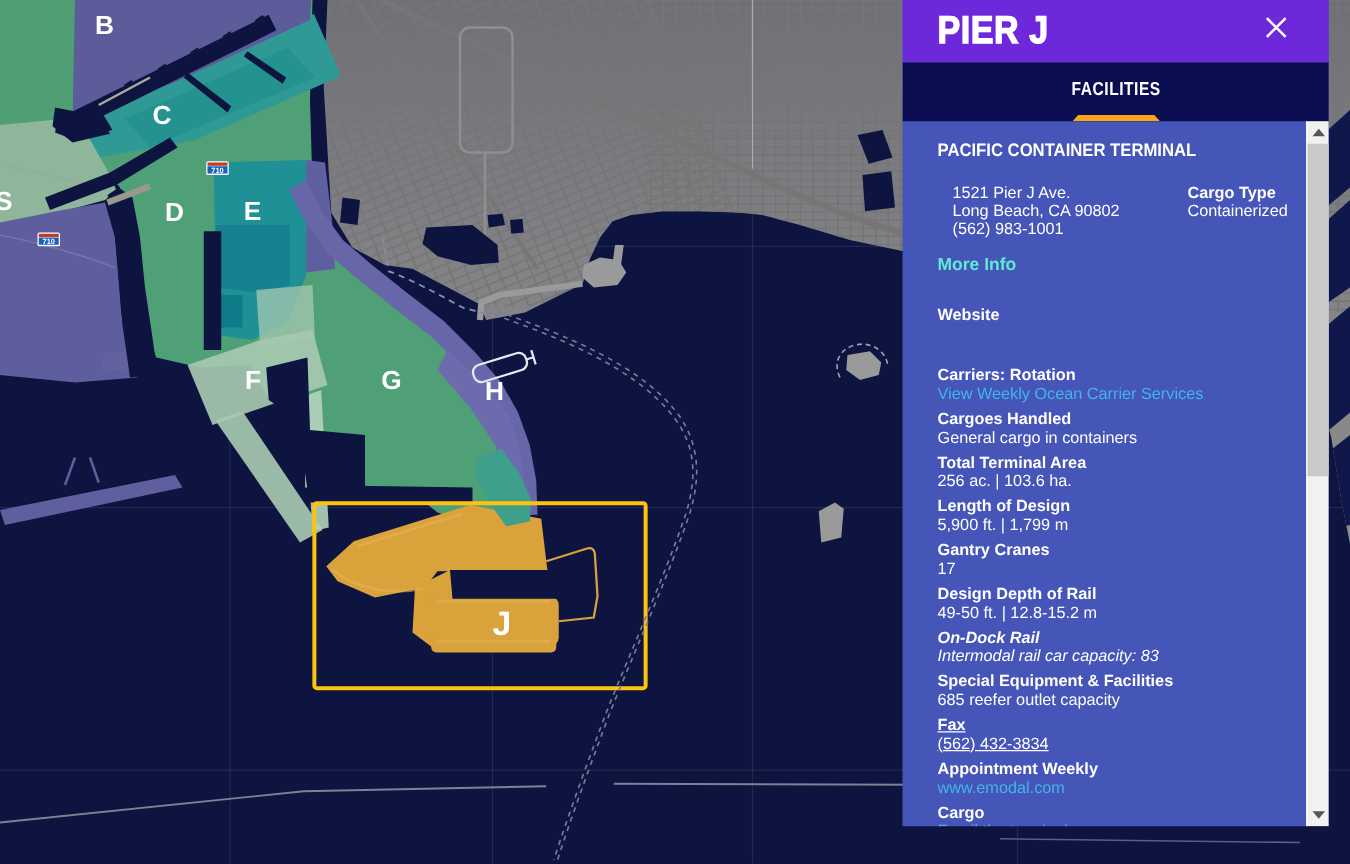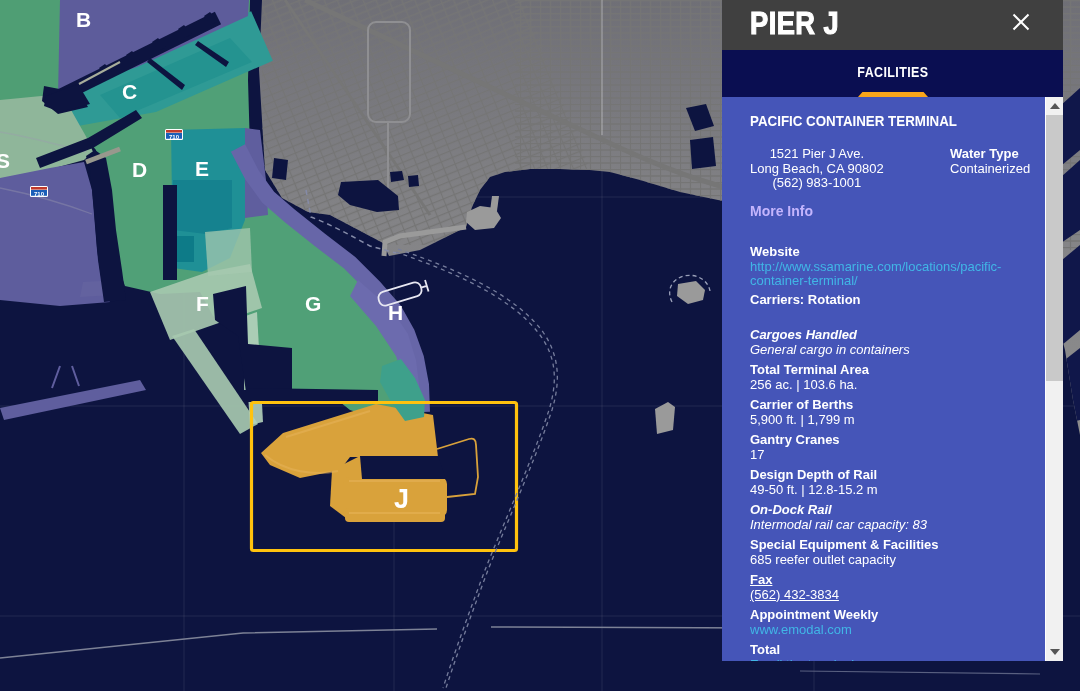--- a/index.html
+++ b/index.html
@@ -224,69 +224,69 @@
 
 <text class="mlbl" x="388" y="320">H</text>
 
 <text class="mlbl" x="394" y="508" style="font-size:27px">J</text>
 
 <text class="mlbl" x="-4" y="168">S</text>
 </svg>
 
 <div id="panel" style="position:absolute;left:722px;top:0;width:341px;height:661px;background:#4555b8;overflow:hidden;">
 
- <div style="position:absolute;left:0;top:0;width:341px;height:50px;background:#404040;">
+ <div style="position:absolute;left:0;top:0;width:341px;height:50px;background:#6d28d9;">
 
   <div style="position:absolute;left:28px;top:6px;font-size:31px;font-weight:bold;color:#fff;-webkit-text-stroke:1.1px #fff;transform:scaleX(0.88);transform-origin:0 50%;letter-spacing:0.5px;">PIER J</div>
 
   <svg style="position:absolute;left:290px;top:13px;" width="18" height="18" viewBox="0 0 18 18">
    <path d="M1.5,1.5 L16.5,16.5 M16.5,1.5 L1.5,16.5" stroke="#fff" stroke-width="2"></path>
   </svg>
  </div>
 
  <div style="position:absolute;left:0;top:50px;width:341px;height:47px;background:#0a0e51;">
 
   <div style="position:absolute;left:0;top:13px;width:341px;text-align:center;font-size:15px;font-weight:bold;color:#fff;letter-spacing:0.5px;"><span style="display:inline-block;transform:scaleX(0.83);">FACILITIES</span></div>
 
   <div style="position:absolute;left:136px;top:41.5px;width:70px;height:5.5px;background:#f9a51a;clip-path:polygon(7% 0,93% 0,100% 100%,0 100%);"></div>
  </div>
 
  <div style="position:absolute;left:28px;top:97px;width:290px;color:#fff;font-size:13px;line-height:14.5px;">
 
   <div style="position:absolute;left:0;top:17px;font-size:14.5px;font-weight:bold;transform:scaleX(0.92);transform-origin:0 0;white-space:nowrap;">PACIFIC CONTAINER TERMINAL</div>
 
-  <div style="position:absolute;left:0;top:50px;text-align:center;">1521 Pier J Ave.<br>Long Beach, CA 90802<br>(562) 983-1001</div>
-
-  <div style="position:absolute;left:200px;top:50px;"><b>Water Type</b><br>Containerized</div>
-
-  <div style="position:absolute;left:0;top:107px;color:#c4b5fd;font-weight:bold;font-size:14px;">More Info</div>
-
-  <div style="position:absolute;left:0;top:148px;"><b>Website</b><br><span style="color:#41b6e6;">http://www.ssamarine.com/locations/pacific-<br>container-terminal/</span></div>
-
-  <div style="position:absolute;left:0;top:196px;"><b>Carriers: Rotation</b><br></div>
-
-  <div style="position:absolute;left:0;top:231px;font-style:italic;"><b>Cargoes Handled</b><br>General cargo in containers</div>
+  <div style="position:absolute;left:12px;top:50px;">1521 Pier J Ave.<br>Long Beach, CA 90802<br>(562) 983-1001</div>
+
+  <div style="position:absolute;left:200px;top:50px;"><b>Cargo Type</b><br>Containerized</div>
+
+  <div style="position:absolute;left:0;top:107px;color:#5eead4;font-weight:bold;font-size:14px;">More Info</div>
+
+  <div style="position:absolute;left:0;top:148px;"><b>Website</b><br></div>
+
+  <div style="position:absolute;left:0;top:196px;"><b>Carriers: Rotation</b><br><span style="color:#41b6e6;">View Weekly Ocean Carrier Services</span></div>
+
+  <div style="position:absolute;left:0;top:231px;"><b>Cargoes Handled</b><br>General cargo in containers</div>
 
   <div style="position:absolute;left:0;top:266px;"><b>Total Terminal Area</b><br>256 ac. | 103.6 ha.</div>
 
-  <div style="position:absolute;left:0;top:301px;"><b>Carrier of Berths</b><br>5,900 ft. | 1,799 m</div>
+  <div style="position:absolute;left:0;top:301px;"><b>Length of Design</b><br>5,900 ft. | 1,799 m</div>
 
   <div style="position:absolute;left:0;top:336px;"><b>Gantry Cranes</b><br>17</div>
 
   <div style="position:absolute;left:0;top:371px;"><b>Design Depth of Rail</b><br>49-50 ft. | 12.8-15.2 m</div>
 
   <div style="position:absolute;left:0;top:406px;font-style:italic;"><b>On-Dock Rail</b><br>Intermodal rail car capacity: 83</div>
 
   <div style="position:absolute;left:0;top:441px;"><b>Special Equipment &amp; Facilities</b><br>685 reefer outlet capacity</div>
 
   <div style="position:absolute;left:0;top:476px;text-decoration:underline;"><b>Fax</b><br>(562) 432-3834</div>
 
   <div style="position:absolute;left:0;top:511px;"><b>Appointment Weekly</b><br><span style="color:#41b6e6;">www.emodal.com</span></div>
 
-  <div style="position:absolute;left:0;top:546px;"><b>Total</b><br><span style="color:#41b6e6;">Email the terminal</span></div>
+  <div style="position:absolute;left:0;top:546px;"><b>Cargo</b><br><span style="color:#41b6e6;">Email the terminal</span></div>
  </div>
 
  <div style="position:absolute;left:323px;top:97px;width:17px;height:564px;background:#f1f1f1;border-left:1.5px solid #fff;">
 
   <div style="position:absolute;left:4px;top:6px;width:0;height:0;border-left:5px solid transparent;border-right:5px solid transparent;border-bottom:6px solid #555;"></div>
 
   <div style="position:absolute;left:0;top:18px;width:17px;height:266px;background:#c9c9c9;"></div>
 
   <div style="position:absolute;left:4px;bottom:6px;width:0;height:0;border-left:5px solid transparent;border-right:5px solid transparent;border-top:6px solid #555;"></div>
  </div>

